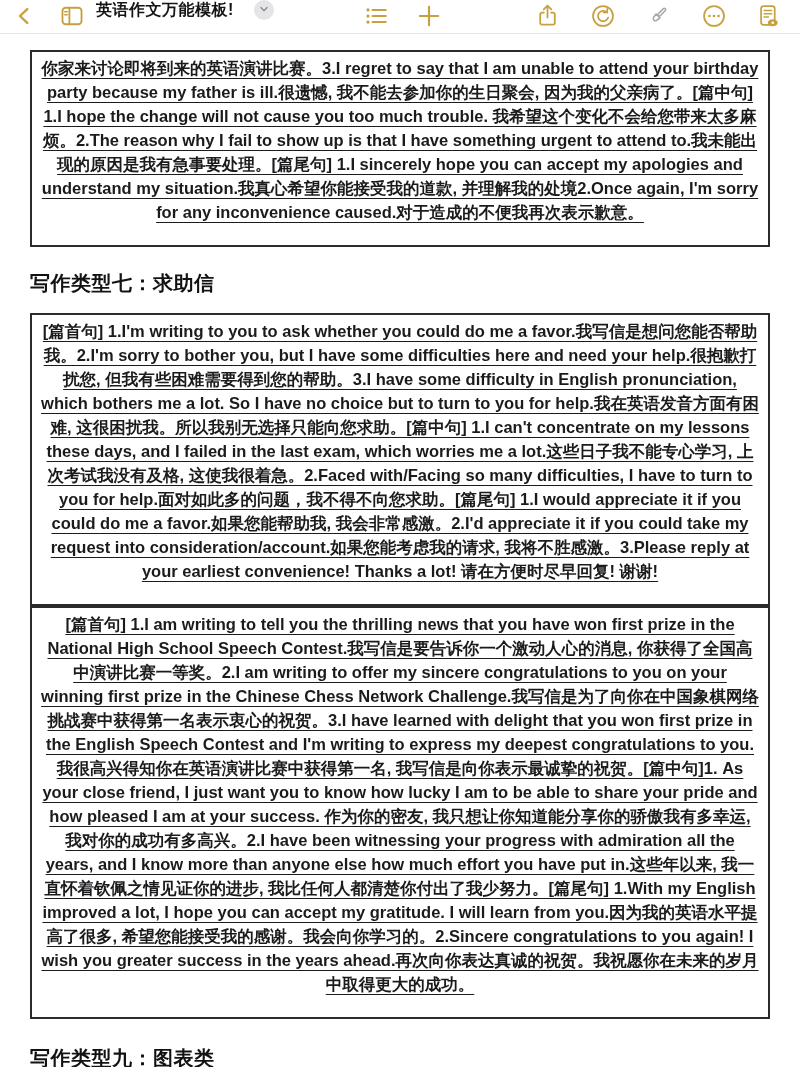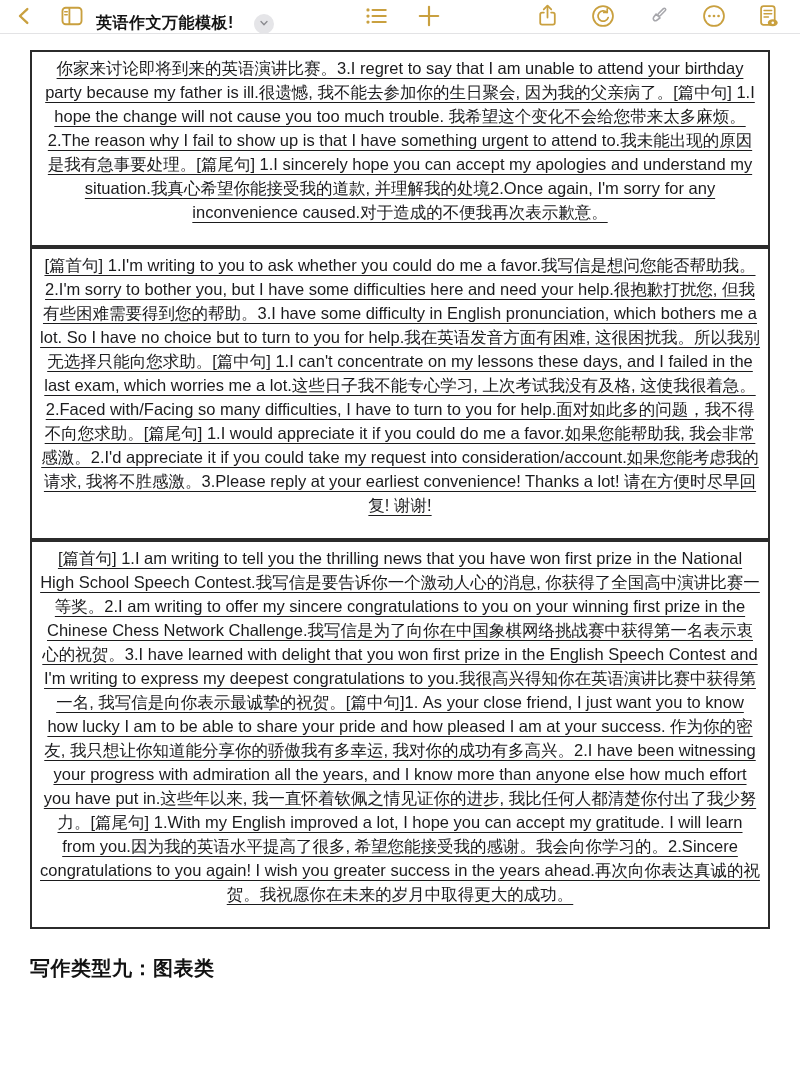--- a/index.html
+++ b/index.html
@@ -14,35 +14,36 @@
     position: relative; height: 34px; background: #fff;
     border-bottom: 1px solid #E3E3E5;
   }
   .tb-btn {
     position: absolute; top: 0; height: 34px;
     display: flex; align-items: center; justify-content: center;
     background: none; border: none; padding: 0; cursor: pointer;
   }
   .title-group {
     position: absolute; left: 96px; top: 0; height: 34px;
-    display: flex; align-items: flex-end; gap: 20px;
+    display: flex; align-items: flex-start; gap: 20px;
   }
   .note-title { font-size: 16px; font-weight: 700; color: #141414; letter-spacing: 0.5px; }
   .chev-circle {
     width: 20px; height: 20px; border-radius: 50%;
     background: #E5E5E8; display: flex; align-items: center; justify-content: center;
     border: none; padding: 0; cursor: pointer;
   }
   
   .content { padding: 16px 30px 0 30px; }
   .text-box {
     border: 2px solid #2B2B2B;
     padding: 4px 8px 21px 8px;
     text-align: center;
     background: #fff;
+    font-weight: bold;
   }
   .box-body {
     font-size: 16.5px; line-height: 24px; color: #1B1B1D;
     text-decoration: underline;
     text-decoration-thickness: 1px;
     text-underline-offset: 4px;
   }
   .section-heading {
     font-size: 20px; font-weight: 700; color: #121212;
     margin: 23px 0 16px 0; letter-spacing: 0.5px;
@@ -153,20 +154,21 @@
       </svg>
     </span>
   </button>
 </header>
 
 <main class="content">
   <div class="text-box">
     <span class="box-body">你家来讨论即将到来的英语演讲比赛。3.I regret to say that I am unable to attend your birthday party because my father is ill.很遗憾, 我不能去参加你的生日聚会, 因为我的父亲病了。[篇中句] 1.I hope the change will not cause you too much trouble. 我希望这个变化不会给您带来太多麻烦。2.The reason why I fail to show up is that I have something urgent to attend to.我未能出现的原因是我有急事要处理。[篇尾句] 1.I sincerely hope you can accept my apologies and understand my situation.我真心希望你能接受我的道款, 并理解我的处境2.Once again, I'm sorry for any inconvenience caused.对于造成的不便我再次表示歉意。</span>
   </div>
 
+  <h2 class="section-heading">写作类型七：求助信</h2>
 
   <div class="text-box">
     <span class="box-body">[篇首句] 1.I'm writing to you to ask whether you could do me a favor.我写信是想问您能否帮助我。2.I'm sorry to bother you, but I have some difficulties here and need your help.很抱歉打扰您, 但我有些困难需要得到您的帮助。3.I have some difficulty in English pronunciation, which bothers me a lot. So I have no choice but to turn to you for help.我在英语发音方面有困难, 这很困扰我。所以我别无选择只能向您求助。[篇中句] 1.I can't concentrate on my lessons these days, and I failed in the last exam, which worries me a lot.这些日子我不能专心学习, 上次考试我没有及格, 这使我很着急。2.Faced with/Facing so many difficulties, I have to turn to you for help.面对如此多的问题，我不得不向您求助。[篇尾句] 1.I would appreciate it if you could do me a favor.如果您能帮助我, 我会非常感激。2.I'd appreciate it if you could take my request into consideration/account.如果您能考虑我的请求, 我将不胜感激。3.Please reply at your earliest convenience! Thanks a lot! 请在方便时尽早回复! 谢谢!</span>
   </div>
 
 
   <div class="text-box">
     <span class="box-body">[篇首句] 1.I am writing to tell you the thrilling news that you have won first prize in the National High School Speech Contest.我写信是要告诉你一个激动人心的消息, 你获得了全国高中演讲比赛一等奖。2.I am writing to offer my sincere congratulations to you on your winning first prize in the Chinese Chess Network Challenge.我写信是为了向你在中国象棋网络挑战赛中获得第一名表示衷心的祝贺。3.I have learned with delight that you won first prize in the English Speech Contest and I'm writing to express my deepest congratulations to you.我很高兴得知你在英语演讲比赛中获得第一名, 我写信是向你表示最诚挚的祝贺。[篇中句]1. As your close friend, I just want you to know how lucky I am to be able to share your pride and how pleased I am at your success. 作为你的密友, 我只想让你知道能分享你的骄傲我有多幸运, 我对你的成功有多高兴。2.I have been witnessing your progress with admiration all the years, and I know more than anyone else how much effort you have put in.这些年以来, 我一直怀着钦佩之情见证你的进步, 我比任何人都清楚你付出了我少努力。[篇尾句] 1.With my English improved a lot, I hope you can accept my gratitude. I will learn from you.因为我的英语水平提高了很多, 希望您能接受我的感谢。我会向你学习的。2.Sincere congratulations to you again! I wish you greater success in the years ahead.再次向你表达真诚的祝贺。我祝愿你在未来的岁月中取得更大的成功。</span>
   </div>
 

